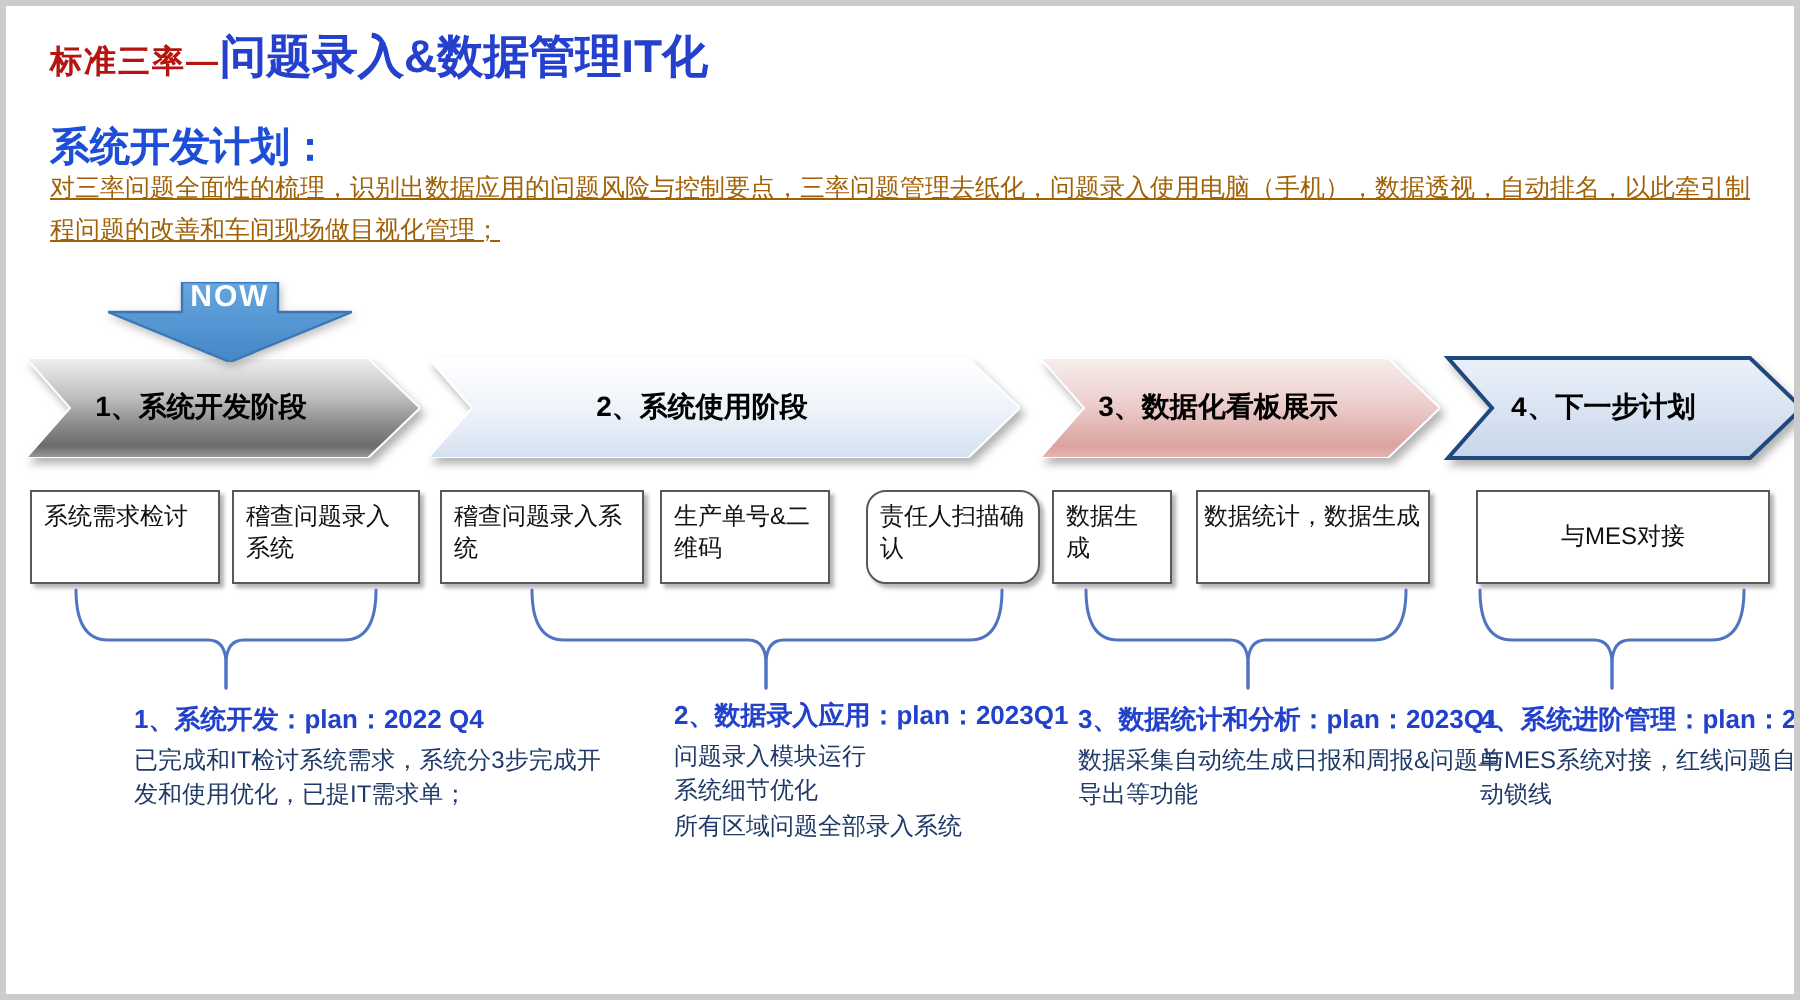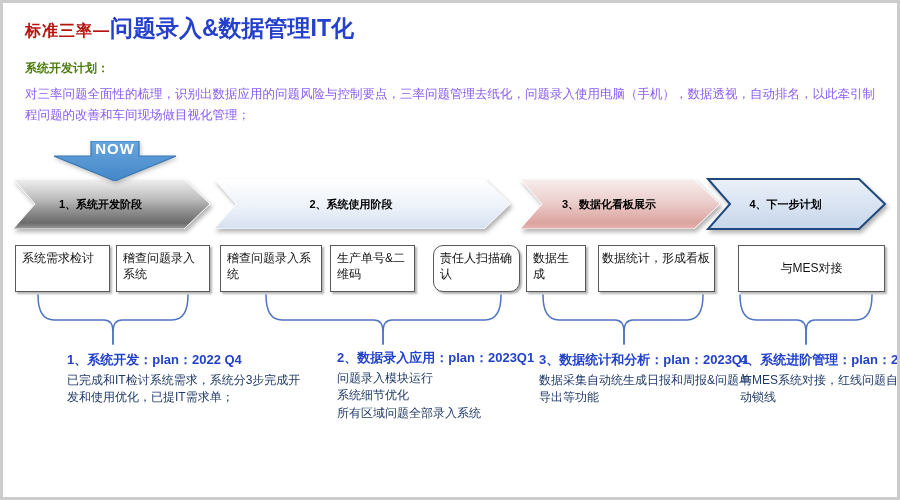--- a/index.html
+++ b/index.html
@@ -7,39 +7,39 @@
        font-family:"Liberation Sans","DejaVu Sans",sans-serif;}
   .slide{position:relative;width:900px;height:500px;background:#ffffff;
          border:3px solid #cccccc;box-sizing:border-box;overflow:hidden;}
 
   
   .title{position:absolute;left:22px;top:10px;white-space:nowrap;font-weight:bold;}
   .title-red{color:#b5140f;font-size:16px;letter-spacing:1px;}
   .title-blue{color:#2440cc;font-size:23px;}
 
   
-  .sec-heading{position:absolute;left:22px;top:57px;font-size:12px;font-weight:bold;color:#4d7c0f;}
+  .sec-heading{position:absolute;left:22px;top:57px;font-size:20px;font-weight:bold;color:#1d4ed8;}
   .intro-body{position:absolute;left:22px;top:81px;width:858px;font-size:12.5px;
-              line-height:1.65;color:#8b5cf6;}
+              line-height:1.65;color:#a16207;text-decoration:underline;}
 
   
   .now{position:absolute;left:51px;top:138px;width:122px;height:40px;z-index:5;}
   .now svg{display:block;filter:drop-shadow(1px 2px 2px rgba(0,0,0,.25));}
   .now-label{position:absolute;left:0;right:0;top:-1px;text-align:center;color:#ffffff;
              font-weight:bold;font-size:15px;letter-spacing:1px;}
 
   
   .chev{position:absolute;top:176px;height:50px;}
   .chev svg{display:block;filter:drop-shadow(2px 3px 2px rgba(0,0,0,.30));}
   .ch-label{position:absolute;inset:0;display:flex;align-items:center;justify-content:center;
-            padding-right:22px;font-weight:bold;font-size:11px;color:#000;white-space:nowrap;}
+            padding-right:22px;font-weight:bold;font-size:14px;color:#000;white-space:nowrap;}
   .ch1{left:10px;width:197px;}
   .ch2{left:211px;width:296px;}
   .ch3{left:517px;width:200px;}
-  .ch4{left:705px;width:177px;}
+  .ch4{left:721px;width:177px;font-family:Liberation Mono, monospace;}
 
   
   .pbox{position:absolute;top:242px;height:47px;background:#fff;border:1px solid #595959;
         box-shadow:2px 2px 2px rgba(0,0,0,.30);box-sizing:border-box;
         font-size:12px;color:#111;padding:4px 6px;line-height:1.35;}
   .b1{left:12px;width:95px;}
   .b2{left:113px;width:94px;}
   .b3{left:217px;width:102px;}
   .b4{left:327px;width:85px;}
   .b5{left:430px;width:87px;border-radius:10px;}
@@ -133,21 +133,21 @@
     </svg>
     <div class="ch-label">4、下一步计划</div>
   </div>
 
   <div class="pbox b1">系统需求检讨</div>
   <div class="pbox b2">稽查问题录入系统</div>
   <div class="pbox b3">稽查问题录入系统</div>
   <div class="pbox b4">生产单号&amp;二维码</div>
   <div class="pbox b5">责任人扫描确认</div>
   <div class="pbox b6">数据生成</div>
-  <div class="pbox b7">数据统计，形成看板</div>
+  <div class="pbox b7">数据统计，数据生成</div>
   <div class="pbox b8">与MES对接</div>
 
   <svg class="overlay">
     <g fill="none" stroke="#4f74c2" stroke-width="1.5" stroke-linecap="round">
       <path d="M35 292 Q35 317 51 317 H101 Q110 317 110 329 V341"></path>
       <path d="M185 292 Q185 317 169 317 H119 Q110 317 110 329 V341"></path>
       <path d="M263 292 Q263 317 279 317 H371 Q380 317 380 329 V341"></path>
       <path d="M498 292 Q498 317 482 317 H389 Q380 317 380 329 V341"></path>
       <path d="M540 292 Q540 317 556 317 H612 Q621 317 621 329 V341"></path>
       <path d="M700 292 Q700 317 684 317 H630 Q621 317 621 329 V341"></path>

